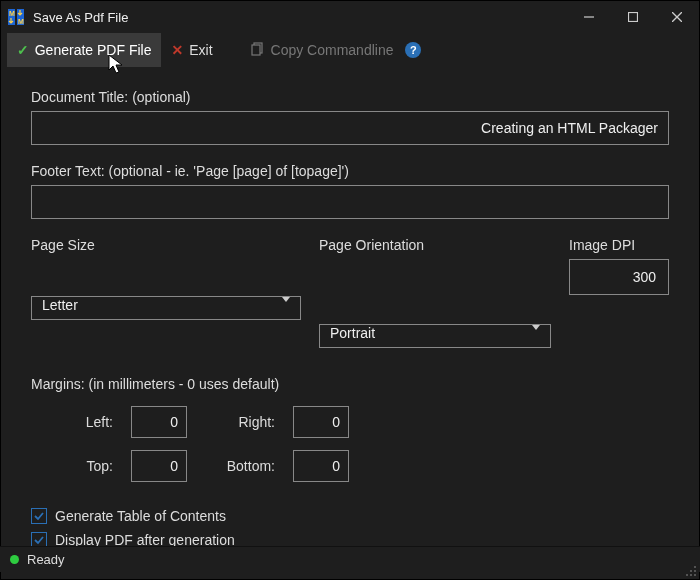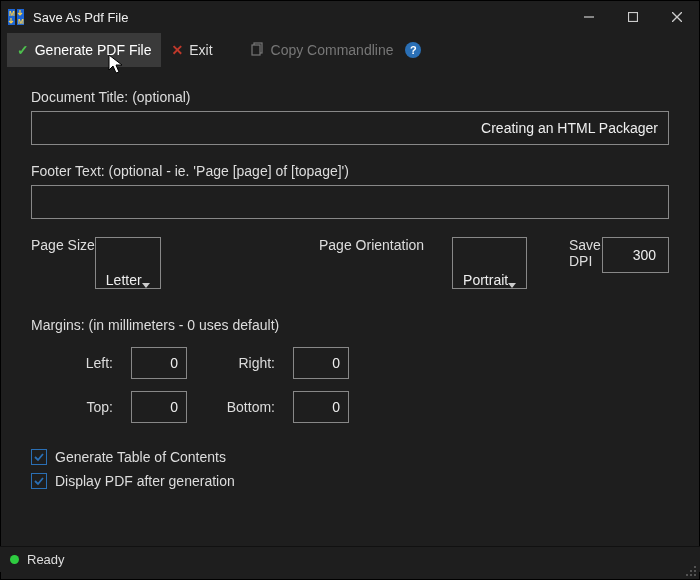--- a/index.html
+++ b/index.html
@@ -85,34 +85,35 @@
     font-size: 14px;
     outline: none;
     margin-bottom: 18px;
     text-align: right;
   }
   .row3 {
     display: flex;
     gap: 18px;
     margin-bottom: 28px;
   }
-  .col { display: flex; flex-direction: row; }
+  .col { display: flex; flex-direction: column; }
   .col.size { flex: 0 0 270px; }
   .col.orient { flex: 1; gap: 28px; }
   .col.dpi { flex: 0 0 100px; }
   .select {
-    height: 52px;
+    height: 24px;
     background: #1e1e1e;
     border: 1px solid #888;
     color: #eee;
     display: flex;
-    align-items: flex-end;
+    align-items: flex-start;
     justify-content: space-between;
     padding: 0 10px;
     font-size: 14px;
+    margin-top: 37px;
   }
   .caret {
     width: 0; height: 0;
     border-left: 4px solid transparent;
     border-right: 4px solid transparent;
     border-top: 5px solid #ccc;
   }
   .num-input {
     width: 56px;
     height: 32px;
@@ -258,21 +259,21 @@
       </div>
     </div>
     <div class="col orient">
       <div class="field-label">Page Orientation</div>
       <div class="select">
         <span>Portrait</span>
         <span class="caret"></span>
       </div>
     </div>
     <div class="col dpi">
-      <div class="field-label">Save DPI</div>
+      <div class="field-label">Image DPI</div>
       <input class="dpi-input" value="300" style="">
     </div>
   </div>
 
   <div class="margins-section">
     <div class="field-label">Margins: (in millimeters - 0 uses default)</div>
     <div class="margins-grid">
       <div class="mlabel">Left:</div>
       <input class="num-input" value="0" style="">
       <div class="mlabel">Right:</div>

